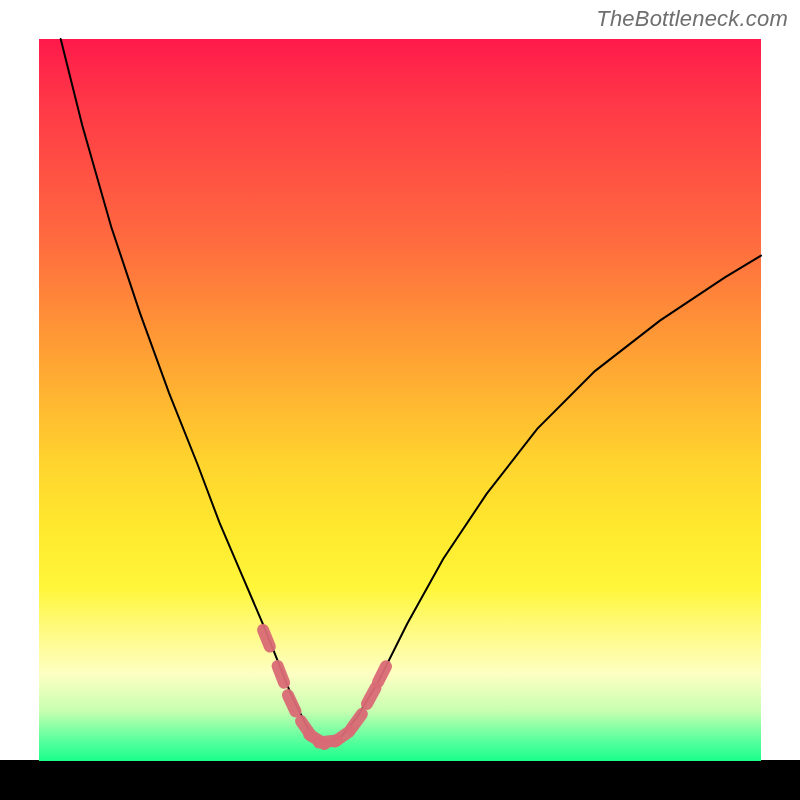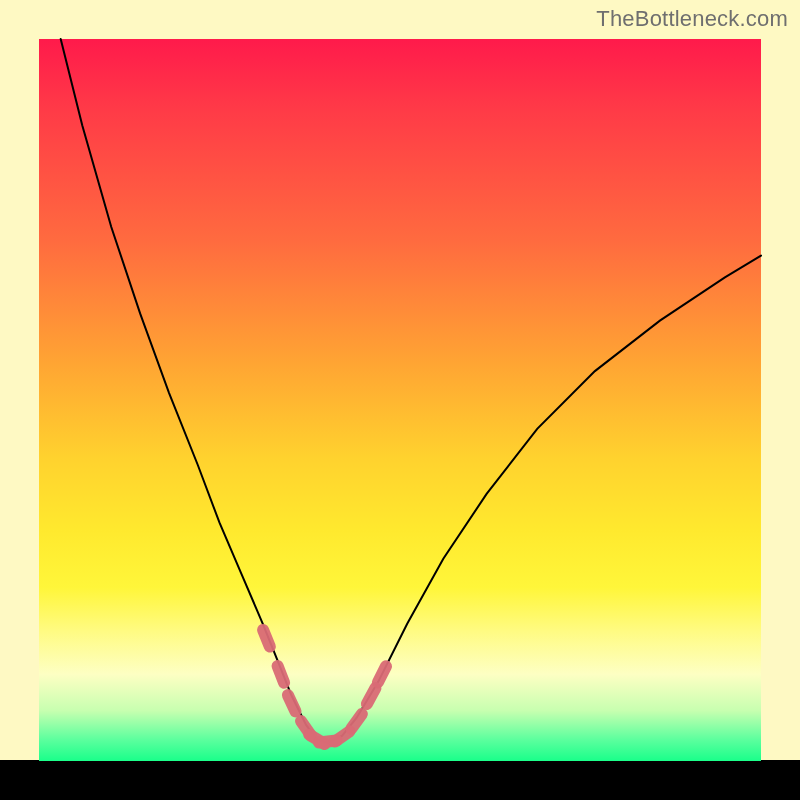--- a/index.html
+++ b/index.html
@@ -10,21 +10,22 @@
     background: #000;
     overflow: hidden;
     font-family: Arial, Helvetica, sans-serif;
   }
   .frame {
     position: absolute;
     left: 0;
     top: 0;
     width: 800px;
     height: 760px;
-    background: #fef9c3;
+    background: #ffffff;
+    font-style: italic;
   }
   .plot-area {
     position: absolute;
     left: 39px;
     top: 39px;
     width: 722px;
     height: 722px;
     
     background: linear-gradient(to bottom,
       #ff1a4b 0%,

